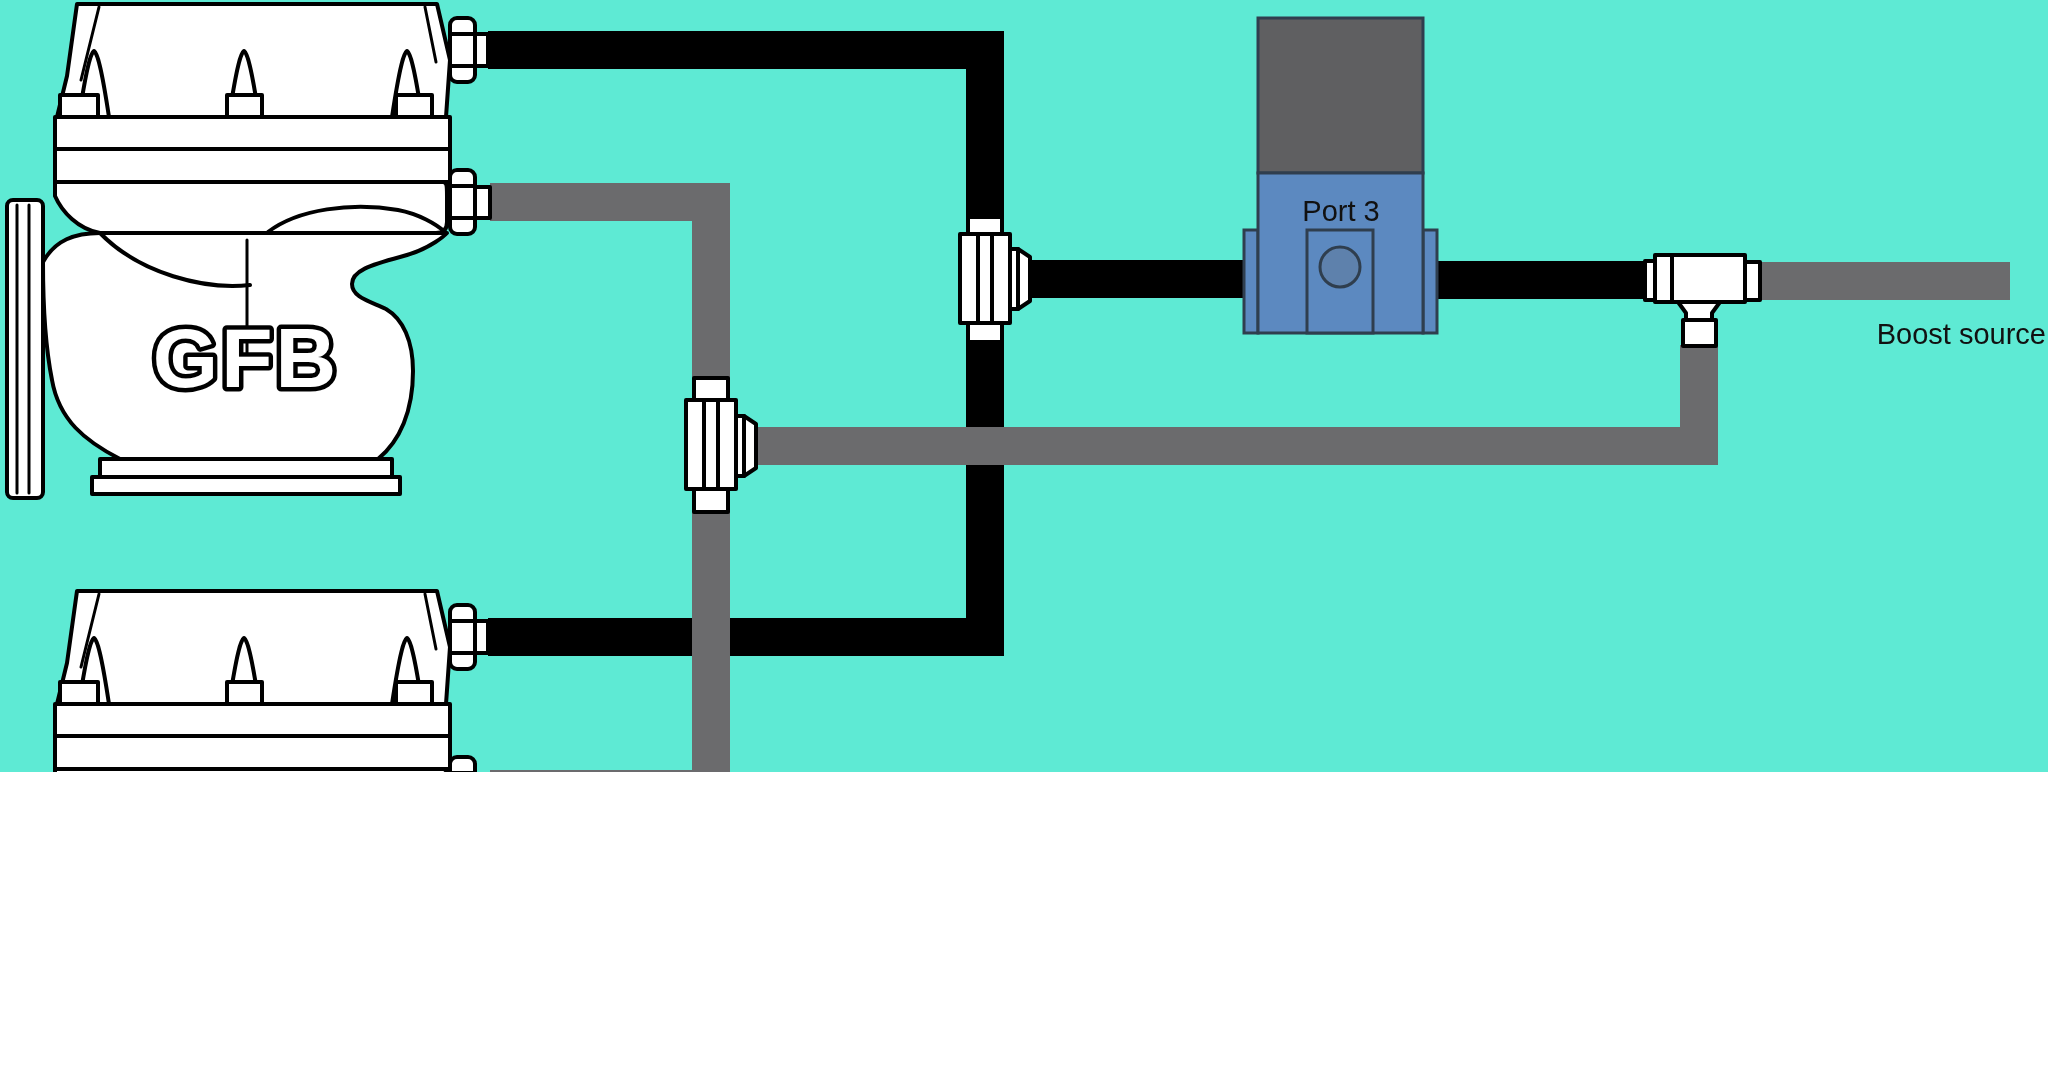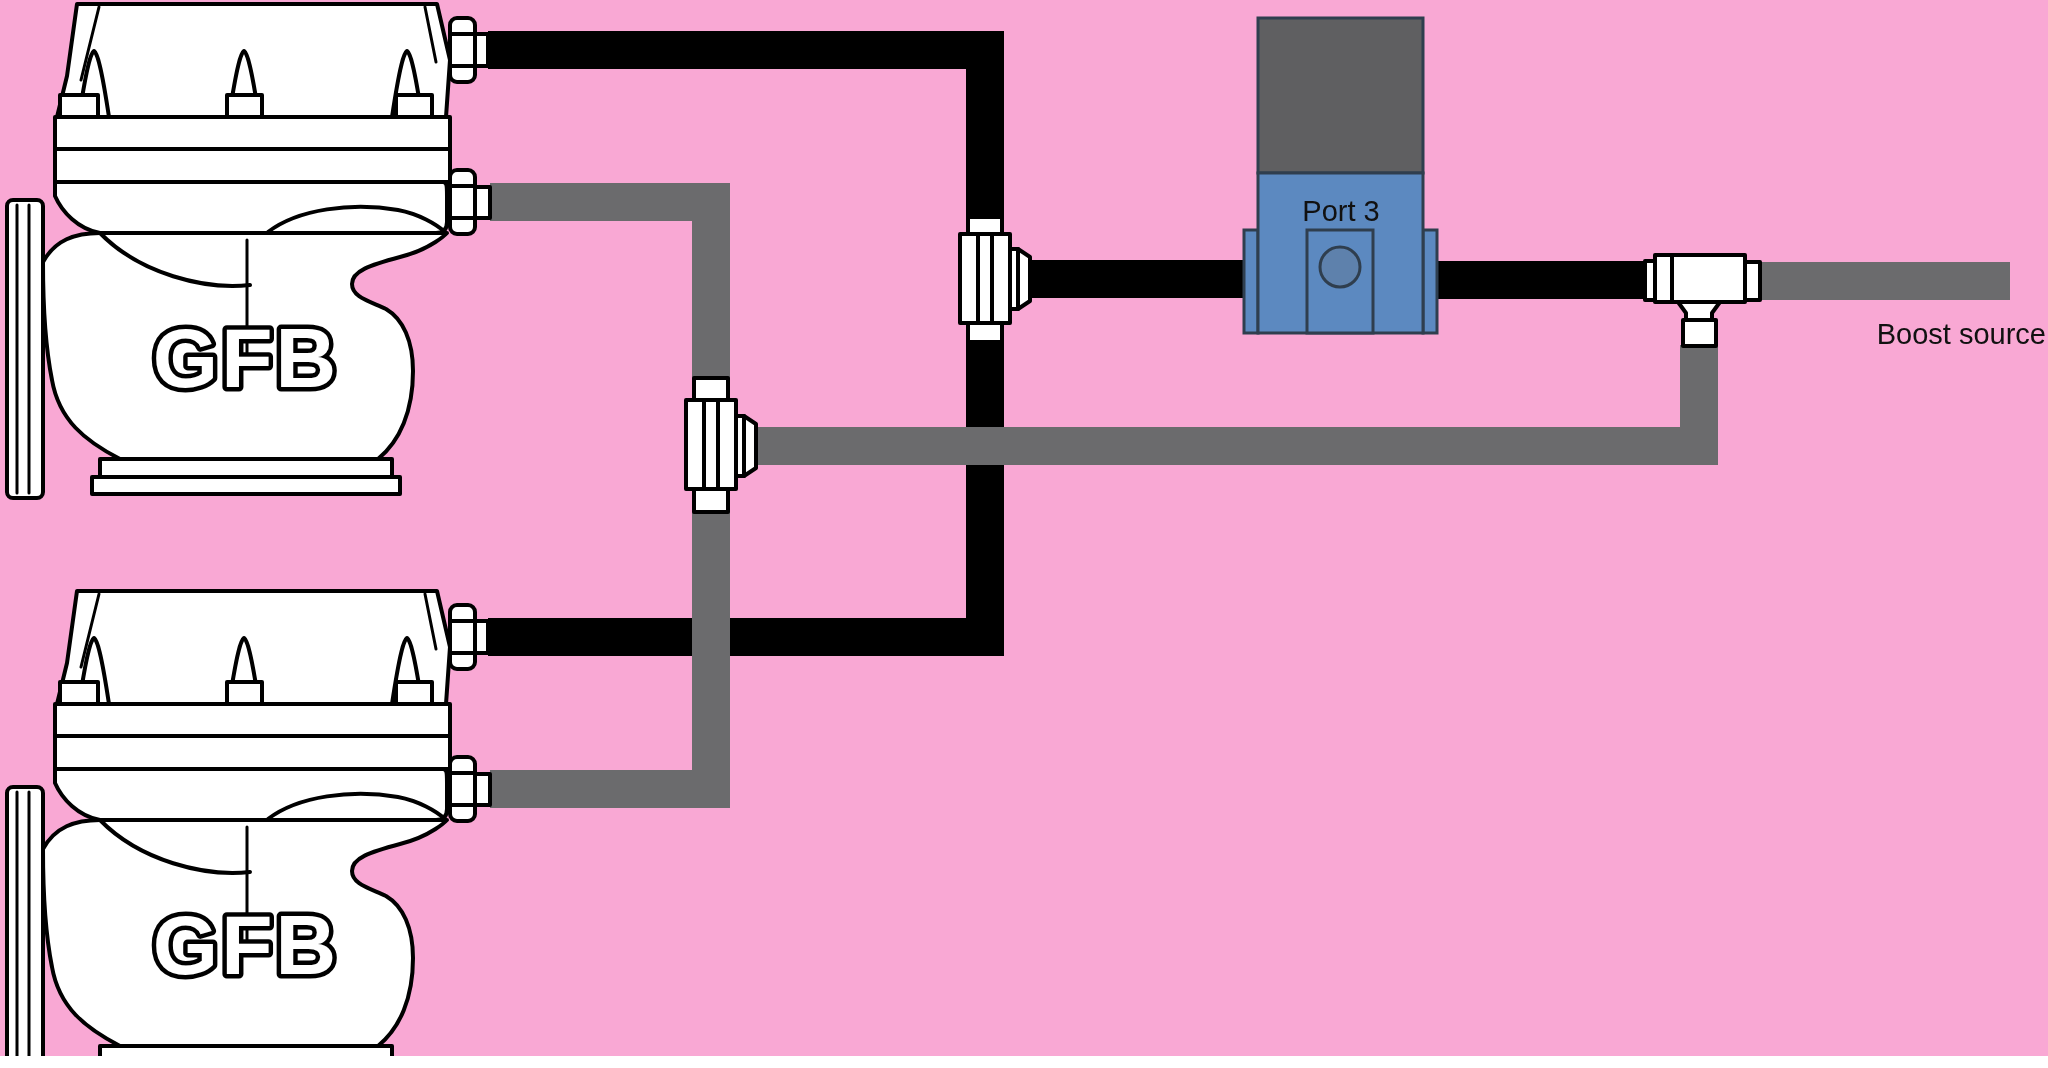--- a/index.html
+++ b/index.html
@@ -1,20 +1,20 @@
 <!DOCTYPE html>
 <html><head>
 <meta charset="utf-8">
 <style>
   html, body { margin: 0; padding: 0; background: #ffffff; }
   .stage {
     position: relative;
     width: 2048px;
-    height: 1056px;
-    background: #f9a8d4;
+    height: 772px;
+    background: #5eead4;
     overflow: hidden;
     font-family: "Liberation Sans", sans-serif;
   }
   svg { display: block; }
 
   
   .wg, .fit {
     stroke: #000000;
     stroke-width: 4;
     fill: #ffffff;

